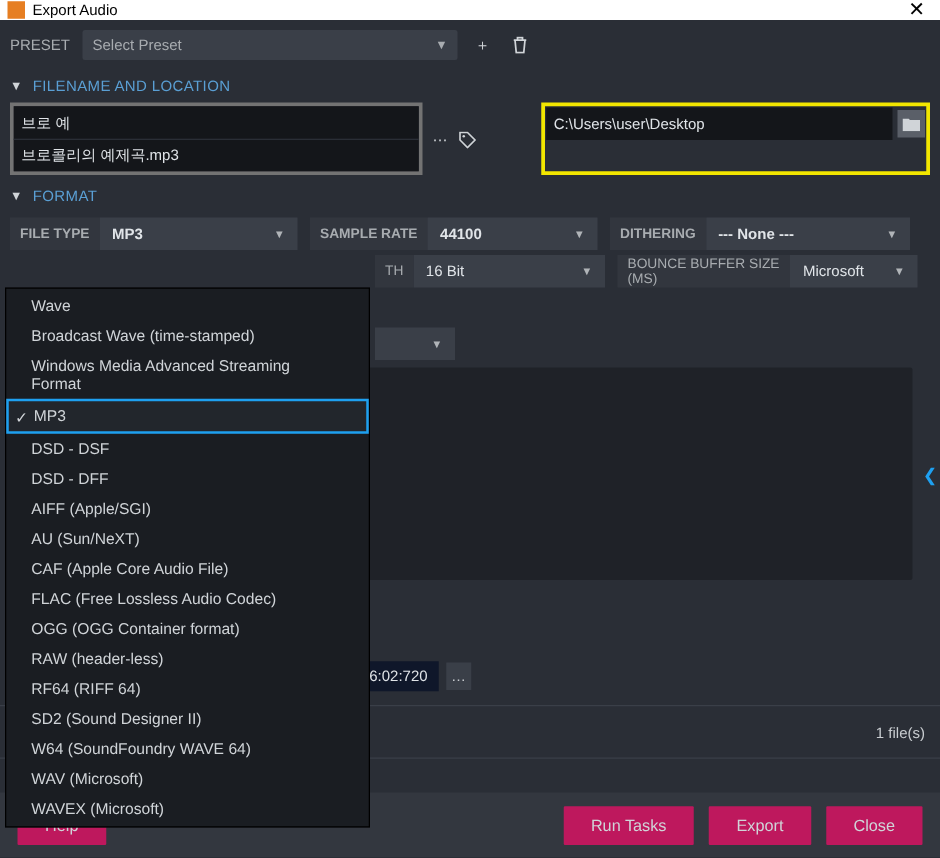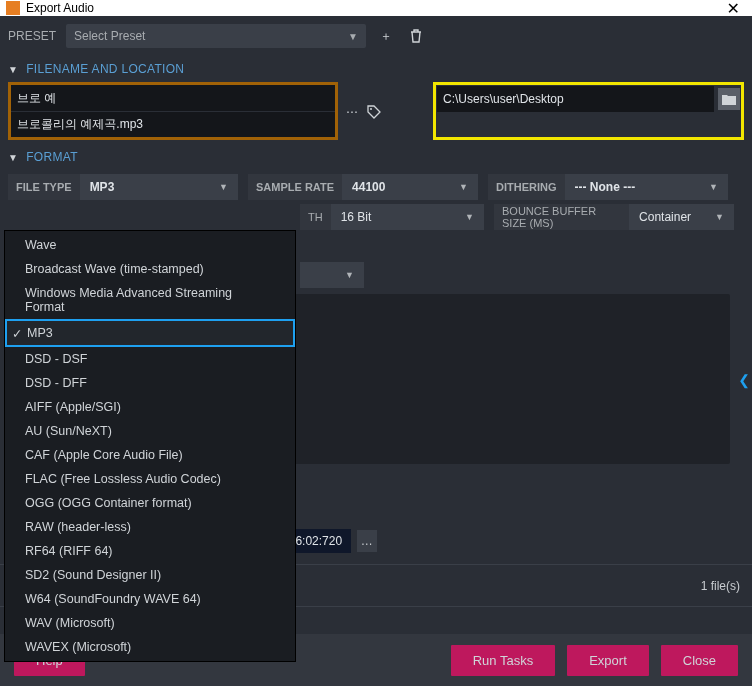--- a/index.html
+++ b/index.html
@@ -10,21 +10,21 @@
   .titlebar .t-title { font-size: 12px; }
   .close-x { font-size: 16px; cursor: pointer; padding: 0 6px; }
   .preset-row { display: flex; align-items: center; gap: 10px; padding: 8px 8px; background: #2a2e36; }
   .preset-label { color: #a8acb0; }
   .preset-select { flex: 0 0 300px; background: #3a3f48; height: 24px; display: flex; align-items: center; justify-content: space-between; padding: 0 8px; border-radius: 2px; color: #a8acb0; cursor: pointer; }
   .preset-select .chev { font-size: 10px; }
   .icon-btn { width: 20px; height: 20px; display: flex; align-items: center; justify-content: center; color: #d0d4d8; cursor: pointer; }
   .section-header { display: flex; align-items: center; gap: 8px; padding: 6px 8px; color: #5a9fd4; font-size: 11px; letter-spacing: .3px; }
   .section-header .chev-down { font-size: 10px; color: #d0d4d8; }
   .file-loc-row { display: flex; gap: 4px; padding: 0 8px 4px 8px; align-items: stretch; }
-  .file-box { border: 3px solid #a16207; padding: 0; display: flex; flex-direction: column; flex: 0 0 330px; }
+  .file-box { border: 3px solid #737373; padding: 0; display: flex; flex-direction: column; flex: 0 0 330px; }
   .txt-input { background: #14161a; color: #e0e4e8; border: none; padding: 6px 6px; height: 26px; width: 100%; outline: none; }
   .file-box .txt-input + .txt-input { border-top: 1px solid #2a2e36; }
   .mid-icons { display: flex; align-items: center; gap: 2px; padding-top: 2px; }
   .path-box { border: 3px solid #f2e600; display: flex; align-items: flex-start; flex: 1; padding: 0; margin-left: 45px; }
   .path-box .path-inner { display: flex; width: 100%; gap: 4px; align-items: center; padding: 1px; }
   .folder-icon { width: 22px; height: 22px; background: #5a5f68; display:flex; align-items:center; justify-content:center; color:#d0d4d8; cursor:pointer; }
   .format-row, .row2 { display: flex; gap: 10px; padding: 4px 8px; align-items: center; font-weight: bold; }
   .combo { display: flex; align-items: stretch; height: 26px; }
   .combo .lbl { background: #32363e; color: #a8acb0; padding: 0 8px; display:flex; align-items:center; font-size:11px; }
   .combo .val { background: #3a3f48; color: #e0e4e8; padding: 0 10px; display:flex; align-items:center; justify-content:space-between; gap:24px; cursor:pointer; }
@@ -150,21 +150,21 @@
     <div class="lbl">TH</div>
     <div class="val" style="flex:1">
       <span>16 Bit</span>
       <span class="chev">▼</span>
     </div>
   </div>
   <div style="width:10px"></div>
   <div class="combo w-buffer">
     <div class="lbl">BOUNCE BUFFER SIZE (MS)</div>
     <div class="val" style="flex:1">
-      <span>Container</span>
+      <span>Microsoft</span>
       <span class="chev">▼</span>
     </div>
   </div>
 </div>
 
 <div class="hidden-scope">
   <div class="combo mid-combo">
     <div class="val" style="flex:1; justify-content:flex-end; background:#3a3f48;">
       <span class="chev">▼</span>
     </div>

